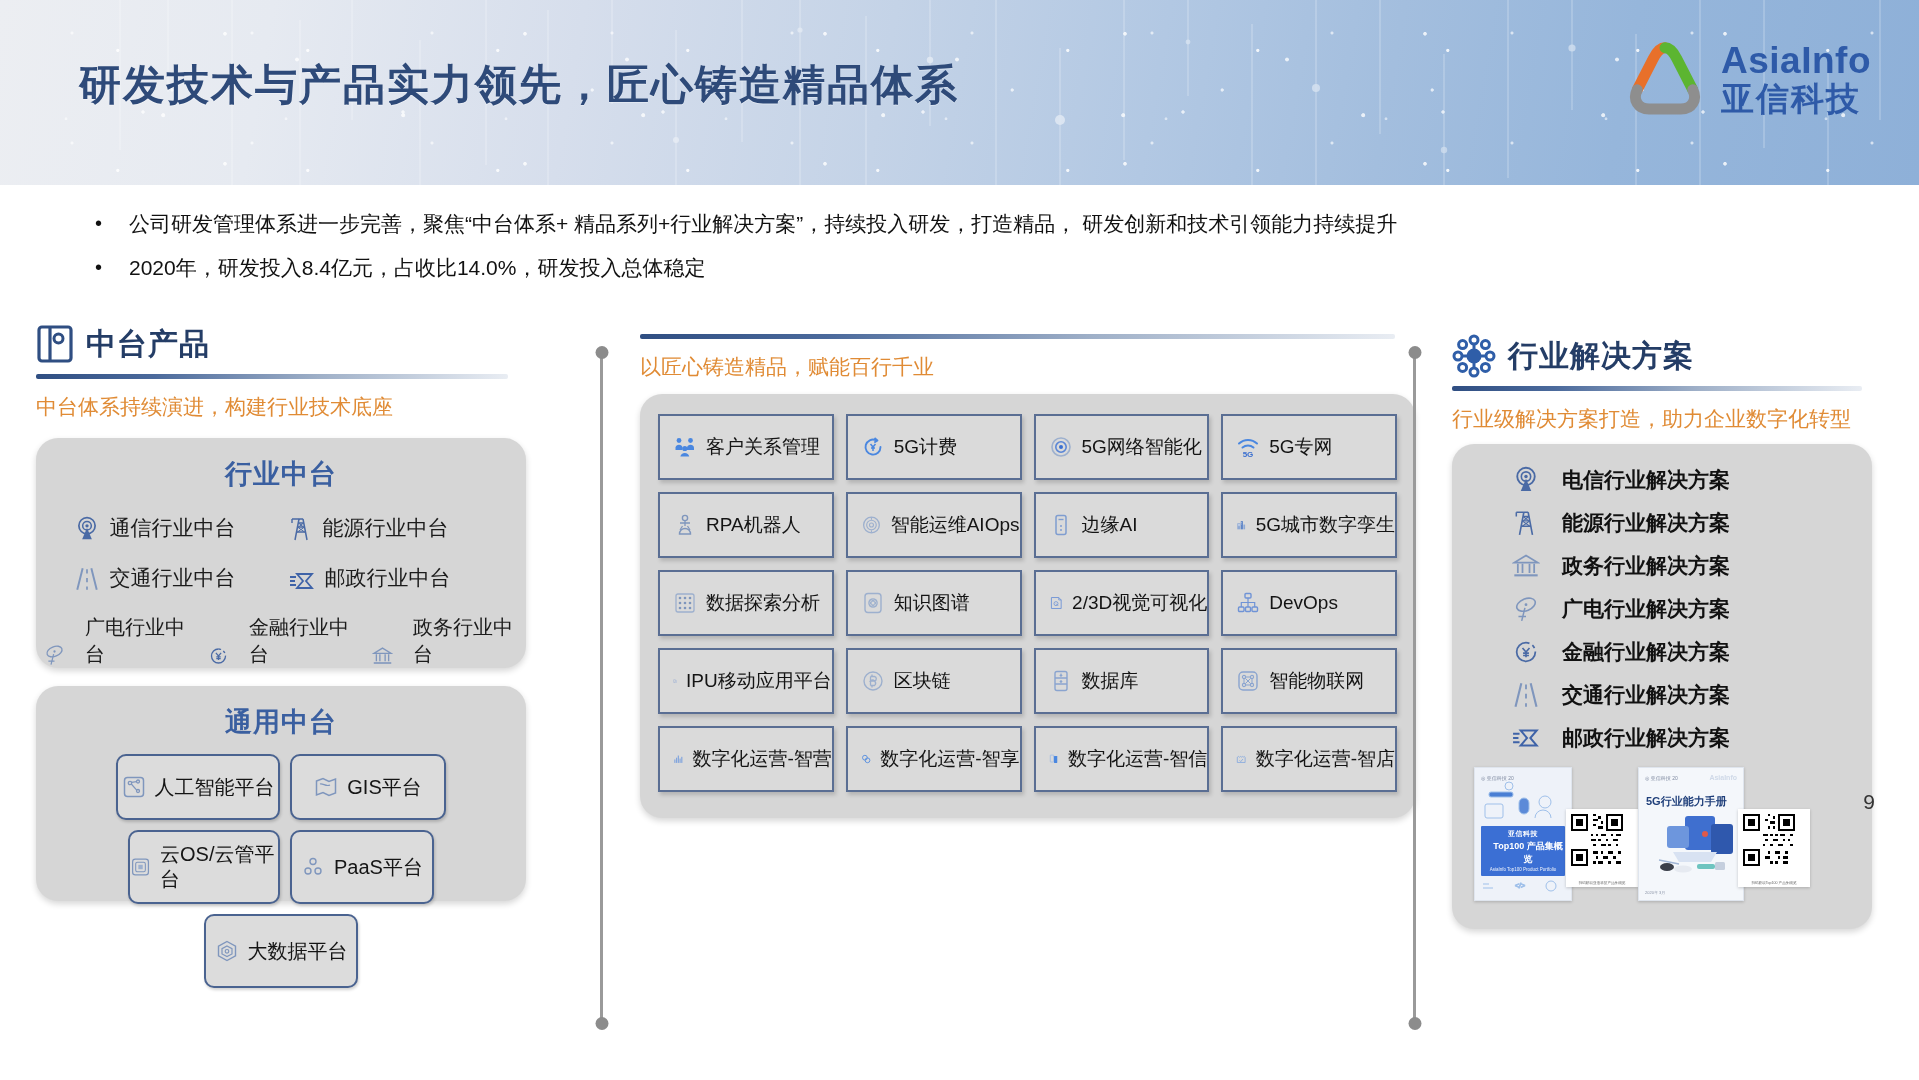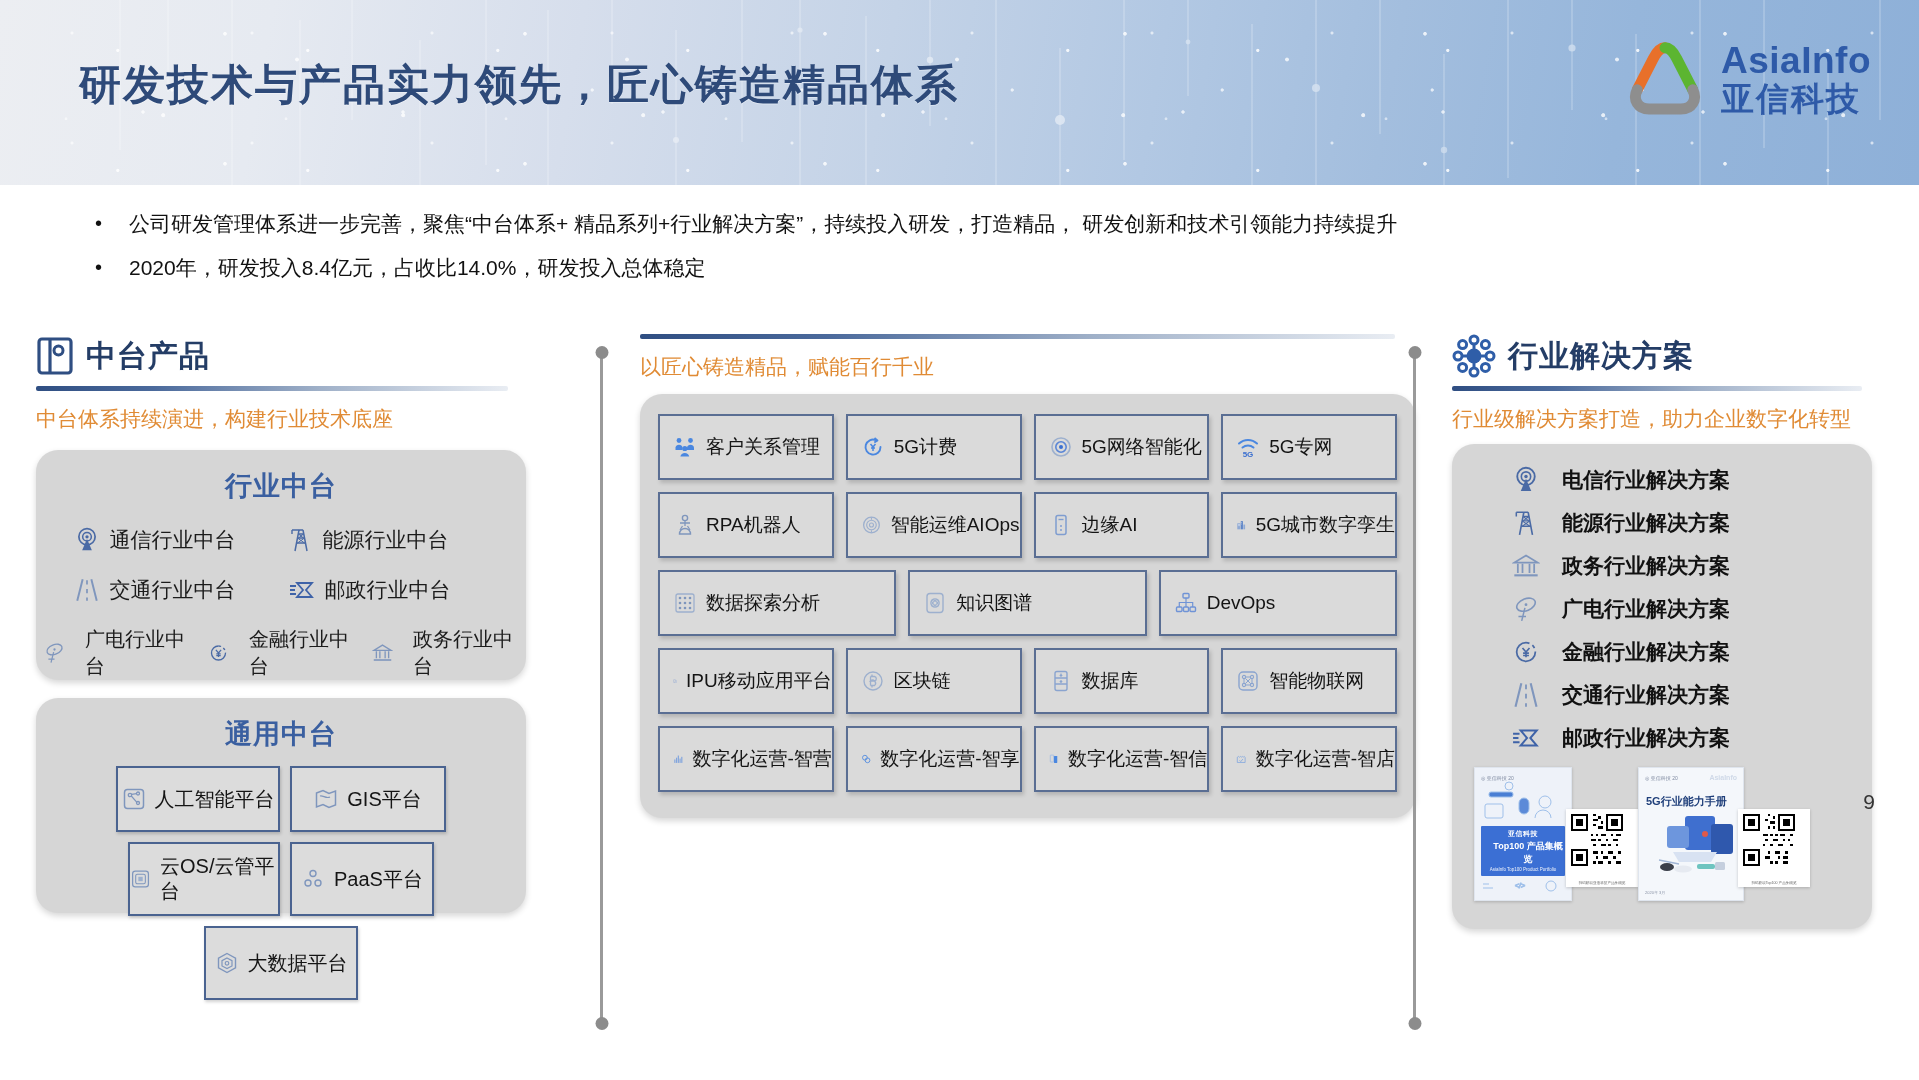--- a/index.html
+++ b/index.html
@@ -73,33 +73,33 @@
   .panel{
     background:#d6d6d6;border-radius:22px;
     box-shadow:0 3px 6px rgba(0,0,0,.16);
   }
   .panel-title{
     text-align:center;font-size:27px;font-weight:bold;color:#3a5fa0;
     letter-spacing:1px;
   }
 
   
-  #col1{left:36px;top:330px;width:490px;}
+  #col1{left:36px;top:318px;width:490px;}
   #col1 .col-rule{width:472px;}
   .ind-grid{margin-top:22px;}
   .ind-row{display:flex;justify-content:center;margin-bottom:22px;}
-  .ind-item{display:flex;align-items:center;gap:10px;font-size:21px;color:#1b1b1b;}
+  .ind-item{display:flex;align-items:flex-end;gap:10px;font-size:21px;color:#1b1b1b;}
   .ind-item.w1{width:215px;}
   .ind-item.w2{width:200px;}
   .ind-row3{display:flex;justify-content:center;gap:18px;padding:0 8px;}
   .ind-row3 .ind-item{font-size:20px;gap:20px;}
 
   .gen-box{display:flex;flex-wrap:wrap;justify-content:center;gap:10px;margin-top:14px;padding:0 12px;}
   .tile-o{
-    border:2px solid #4a6390;background:#dcdcdc;border-radius:0;
+    border:2px solid #4a6390;background:#dcdcdc;border-radius:10px;
     display:flex;align-items:center;justify-content:center;gap:9px;
     font-size:20px;color:#151515;box-shadow:1px 2px 3px rgba(0,0,0,.18);
   }
 
   
   #col2{left:640px;top:330px;width:775px;}
   #col2 .col-rule{width:755px;}
   .app-panel{margin-top:14px;padding:20px 18px 26px 18px;}
   .app-row{display:flex;gap:12px;margin-bottom:12px;}
   .app-row:last-child{margin-bottom:0;}
@@ -469,20 +469,29 @@
           <svg width="24" height="24" viewBox="0 0 24 24">
             <rect x="4" y="2.5" width="16" height="19" rx="3" fill="none" stroke="#9db0ce" stroke-width="1.4"></rect>
             <circle cx="12" cy="12" r="4.2" fill="none" stroke="#9db0ce" stroke-width="1.2"></circle>
             <ellipse cx="12" cy="12" rx="4.2" ry="1.8" transform="rotate(45 12 12)" fill="none" stroke="#9db0ce" stroke-width="1"></ellipse>
             <ellipse cx="12" cy="12" rx="4.2" ry="1.8" transform="rotate(-45 12 12)" fill="none" stroke="#9db0ce" stroke-width="1"></ellipse>
           </svg>
           <span>知识图谱</span>
         </div>
         <div class="app-tile">
           <svg width="24" height="24" viewBox="0 0 24 24">
+            <path d="M4 3 L16 3 L20 7 L20 21 L4 21 Z" fill="none" stroke="#6f93d6" stroke-width="1.5"></path>
+            <path d="M16 3 L16 7 L20 7" fill="none" stroke="#6f93d6" stroke-width="1.3"></path>
+            <circle cx="11.5" cy="13" r="3.3" fill="none" stroke="#6f93d6" stroke-width="1.3"></circle>
+            <path d="M11.5 13 L15 16.5" stroke="#6f93d6" stroke-width="1.3"></path>
+          </svg>
+          <span>2/3D视觉可视化</span>
+        </div>
+        <div class="app-tile">
+          <svg width="24" height="24" viewBox="0 0 24 24">
             <rect x="9" y="2.5" width="6" height="4.5" rx="1" fill="none" stroke="#6f93d6" stroke-width="1.4"></rect>
             <rect x="2.5" y="16" width="5.5" height="4.5" rx="1" fill="none" stroke="#6f93d6" stroke-width="1.4"></rect>
             <rect x="9.5" y="16" width="5" height="4.5" rx="1" fill="none" stroke="#6f93d6" stroke-width="1.4"></rect>
             <rect x="16" y="16" width="5.5" height="4.5" rx="1" fill="none" stroke="#6f93d6" stroke-width="1.4"></rect>
             <path d="M12 7 L12 11.5 M5.3 16 L5.3 11.5 L18.7 11.5 L18.7 16 M12 11.5 L12 16" stroke="#6f93d6" stroke-width="1.2" fill="none"></path>
           </svg>
           <span>DevOps</span>
         </div>
       </div>
 

